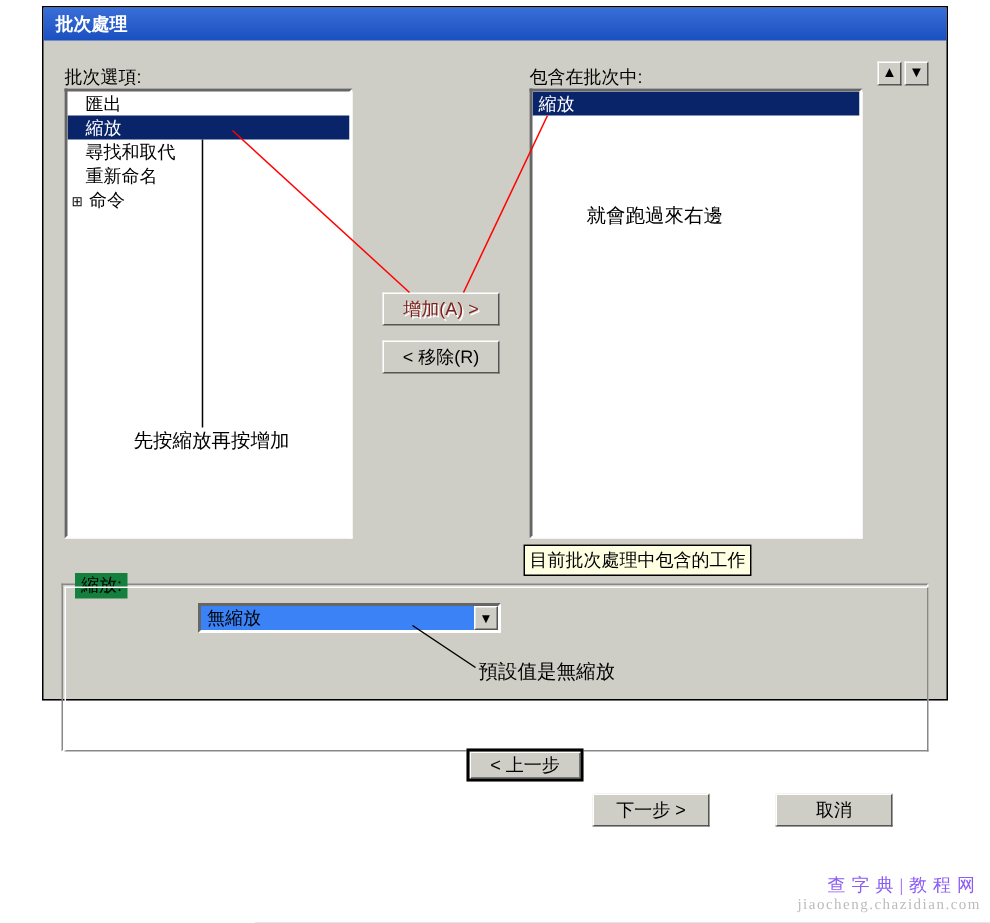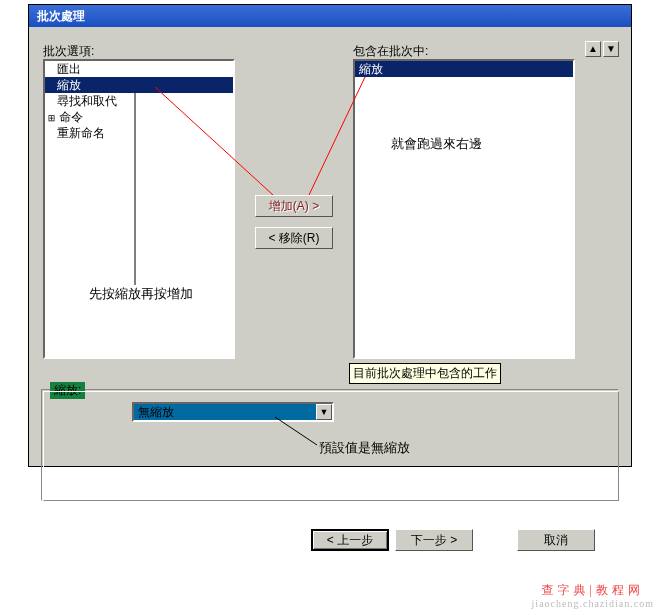--- a/index.html
+++ b/index.html
@@ -115,21 +115,21 @@
   .group-caption {
     position: absolute;
     top: -8px;
     left: 8px;
     background: #15803d;
     padding: 0 4px;
   }
   .combo {
     position: absolute;
     height: 20px;
-    background: #0369a1;
+    background: #3b82f6;
     border-top: 2px solid #666;
     border-left: 2px solid #666;
     border-right: 2px solid #fff;
     border-bottom: 2px solid #fff;
     display: flex;
     align-items: center;
   }
   .combo-txt {
     flex: 1;
     padding: 0 4px;
@@ -161,42 +161,42 @@
   .watermark {
     position: absolute;
     right: 6px;
     bottom: 4px;
     text-align: right;
     line-height: 14px;
     color: #888;
     font-size: 12px;
     font-family: "SimSun", serif;
   }
-  .watermark .l1 { letter-spacing: 4px; color:#ef4444;text-align:center; }
+  .watermark .l1 { letter-spacing: 4px; color:#8b5cf6; }
   .watermark .l2 { color:#bbb; font-size:10px; letter-spacing: 1px;}
 </style>
 </head>
 <body>
 
 <div class="dialog">
   <div class="titlebar">
     <span>批次處理</span>
   </div>
   <div class="body">
 
     <div class="label" style="left:14px; top:16px;">批次選項:</div>
     <div class="listbox" style="left:14px; top:32px; width:192px; height:300px;">
       <div class="list-item">匯出</div>
       <div class="list-item sel">縮放</div>
       <div class="list-item">尋找和取代</div>
+      <div class="list-item">重新命名</div>
       <div class="list-item" style="padding-left:2px;">
         <span class="tree-expand">⊞</span>
         <span>命令</span>
       </div>
-      <div class="list-item">重新命名</div>
     </div>
 
     <button class="btn disabled" style="left:226px; top:168px; width:78px;">
       <span>增加(A) &gt;</span>
     </button>
     <button class="btn" style="left:226px; top:200px; width:78px;">
       <span>&lt; 移除(R)</span>
     </button>
 
     <div class="label" style="left:324px; top:16px;">包含在批次中:</div>
@@ -214,21 +214,21 @@
     <div class="label" style="left:320px; top:336px; background:#ffffe1; border:1px solid #000; padding:1px 3px;">目前批次處理中包含的工作</div>
 
     <div class="groupbox" style="left:12px; top:362px; width:578px; height:112px;">
       <div class="group-caption">縮放:</div>
       <div class="combo" style="left:90px; top:12px; width:202px;">
         <div class="combo-txt">無縮放</div>
         <div class="combo-btn">▼</div>
       </div>
     </div>
 
-    <button class="btn" style="left:282px; top:502px; width:78px; border:2px solid #000; box-shadow: inset 1px 1px 0 #fff, inset -1px -1px 0 #777;">
+    <button class="btn" style="left:282px; top:472px; width:78px; border:2px solid #000; box-shadow: inset 1px 1px 0 #fff, inset -1px -1px 0 #777;">
       <span>&lt; 上一步</span>
     </button>
     <button class="btn" style="left:366px; top:502px; width:78px;">
       <span>下一步 &gt;</span>
     </button>
     <button class="btn" style="left:488px; top:502px; width:78px;">
       <span>取消</span>
     </button>
 
     <svg class="anno-lines">

